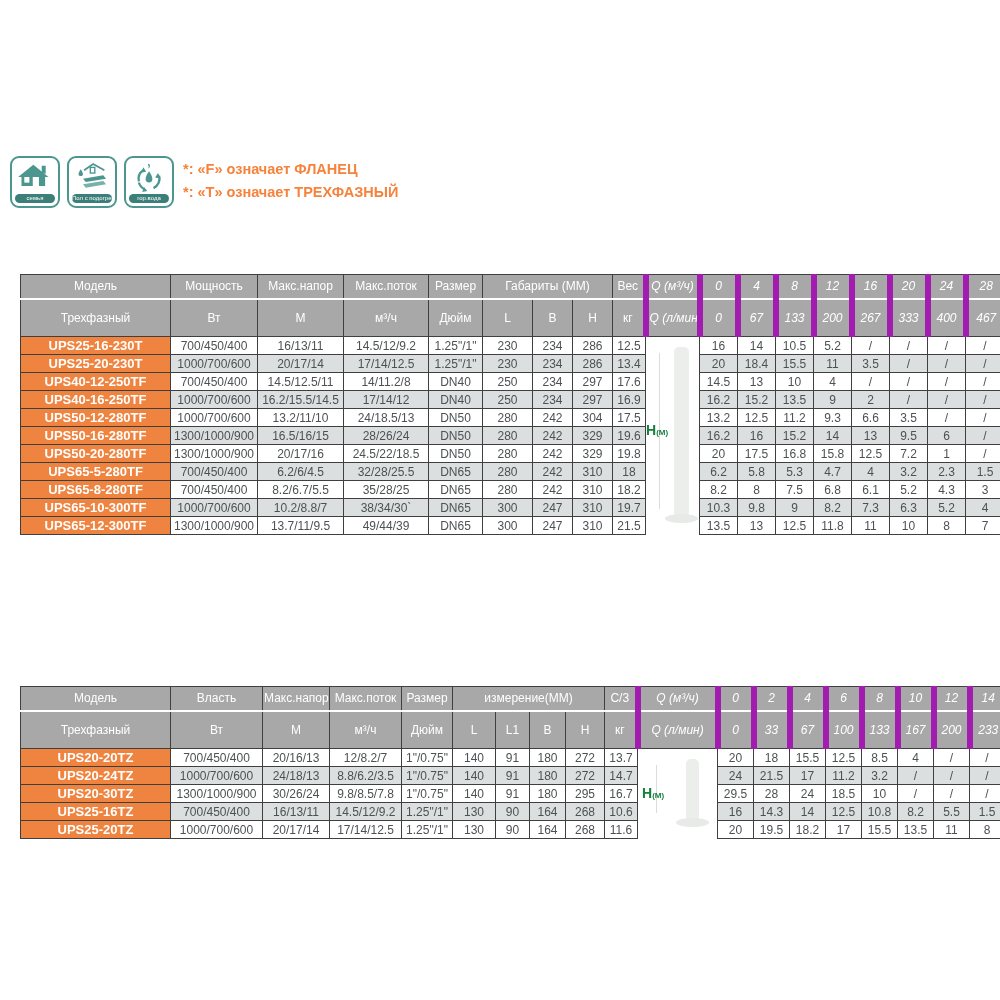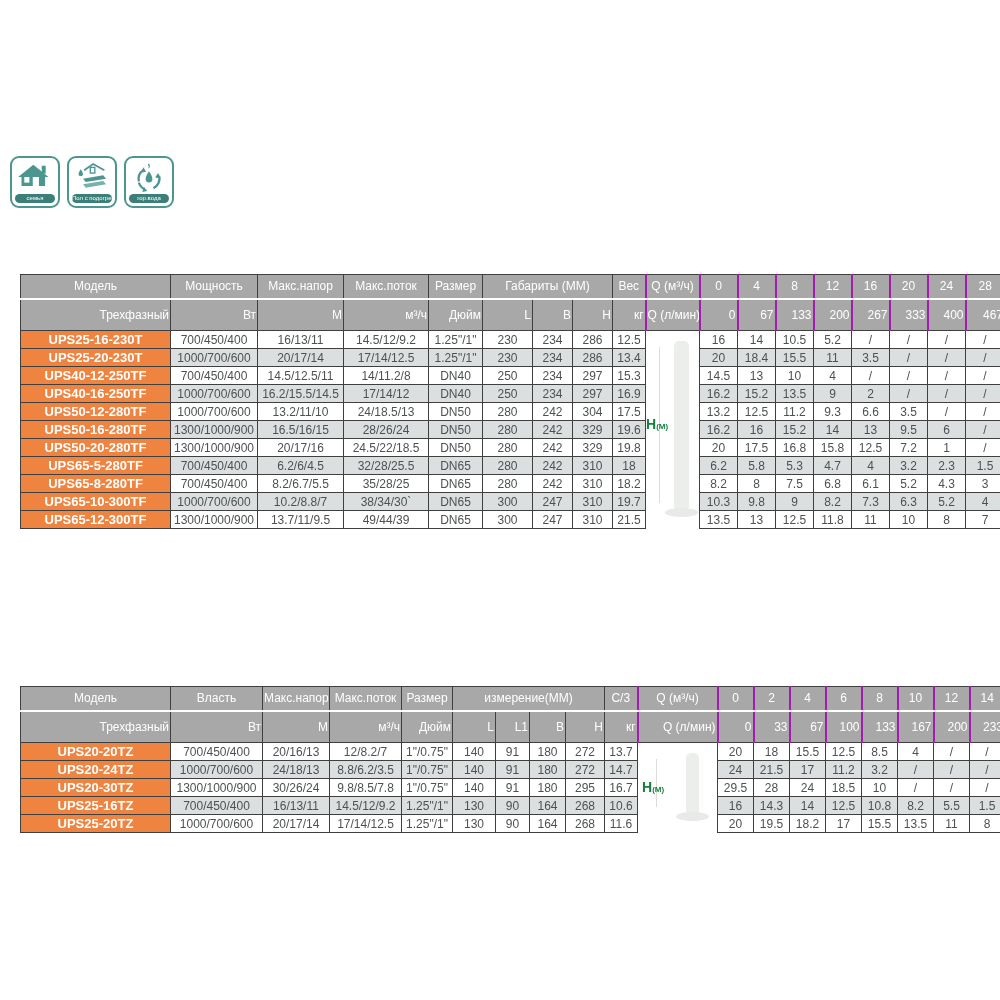--- a/index.html
+++ b/index.html
@@ -21,22 +21,22 @@
 
   
   table{position:absolute;left:20px;border-collapse:collapse;table-layout:fixed;width:984px;
         font-size:12px;margin-top:44px;}
   table.t1{top:230px;}
   table.t2{top:642px;}
   td{border:1px solid #3f3f3f;text-align:center;vertical-align:middle;
      overflow:hidden;white-space:nowrap;padding:0 1px;box-sizing:border-box;}
   thead td{background:#a8a8a8;color:#ffffff;font-size:12px;}
   thead tr:first-child td{border-bottom:2px solid #ffffff;height:24px;}
-  thead tr:last-child td{height:32px;text-align:right;}
-  thead td.qh{border-left:2px solid #a21caf;}
+  thead tr:last-child td{height:38px;}
+  thead td.qh{border-left:6px solid #a21caf;font-style:italic;}
   tbody tr{height:18px;}
   tbody td{background:#ffffff;color:#4d5152;}
   tbody tr:nth-child(even) td{background:#dbdfe0;}
   td.mc{background:#ef8440 !important;color:#ffffff;font-weight:bold;font-size:13px;}
   td.pc{border:none;background:#ffffff !important;position:relative;padding:0;}
 
   
   .pump{position:absolute;inset:0;}
   .pump .tube{position:absolute;right:10px;top:10px;bottom:20px;width:15px;
               background:#eceeec;border-radius:5px 5px 2px 2px;}
@@ -85,20 +85,24 @@
         <polygon points="11,4.5 13.5,8.5 9,9" fill="#4b968f"></polygon>
         <path d="M12 24 a9.5 9.5 0 0 1 -5 -6" fill="none" stroke="#4b968f" stroke-width="2"></path>
         <polygon points="14.5,25.5 10,26.5 11.5,22" fill="#4b968f"></polygon>
         <path d="M20 23 a9.5 9.5 0 0 0 5 -11" fill="none" stroke="#4b968f" stroke-width="2"></path>
         <polygon points="26.5,14.5 24,9.5 21.5,13.5" fill="#4b968f"></polygon>
       </svg>
       <span class="lpill">гор.вода</span>
     </div>
   </div>
 
+  <div class="notes">
+    <div>*: «F» означает ФЛАНЕЦ</div>
+    <div>*: «Т» означает ТРЕХФАЗНЫЙ</div>
+  </div>
 
   <table class="t1">
       <colgroup>
         <col style="width: 150px;">
         <col style="width: 87px;">
         <col style="width: 86px;">
         <col style="width: 85px;">
         <col style="width: 54px;">
         <col style="width: 50px;">
         <col style="width: 40px;">
@@ -203,21 +207,21 @@
         </tr>
         <tr>
           <td class="mc">UPS40-12-250TF</td>
           <td class="dc">700/450/400</td>
           <td class="dc">14.5/12.5/11</td>
           <td class="dc">14/11.2/8</td>
           <td class="dc">DN40</td>
           <td class="dc">250</td>
           <td class="dc">234</td>
           <td class="dc">297</td>
-          <td class="dc">15.3</td>
+          <td class="dc">17.6</td>
           <td class="dc">14.5</td>
           <td class="dc">13</td>
           <td class="dc">10</td>
           <td class="dc">4</td>
           <td class="dc">/</td>
           <td class="dc">/</td>
           <td class="dc">/</td>
           <td class="dc">/</td>
         </tr>
         <tr>

